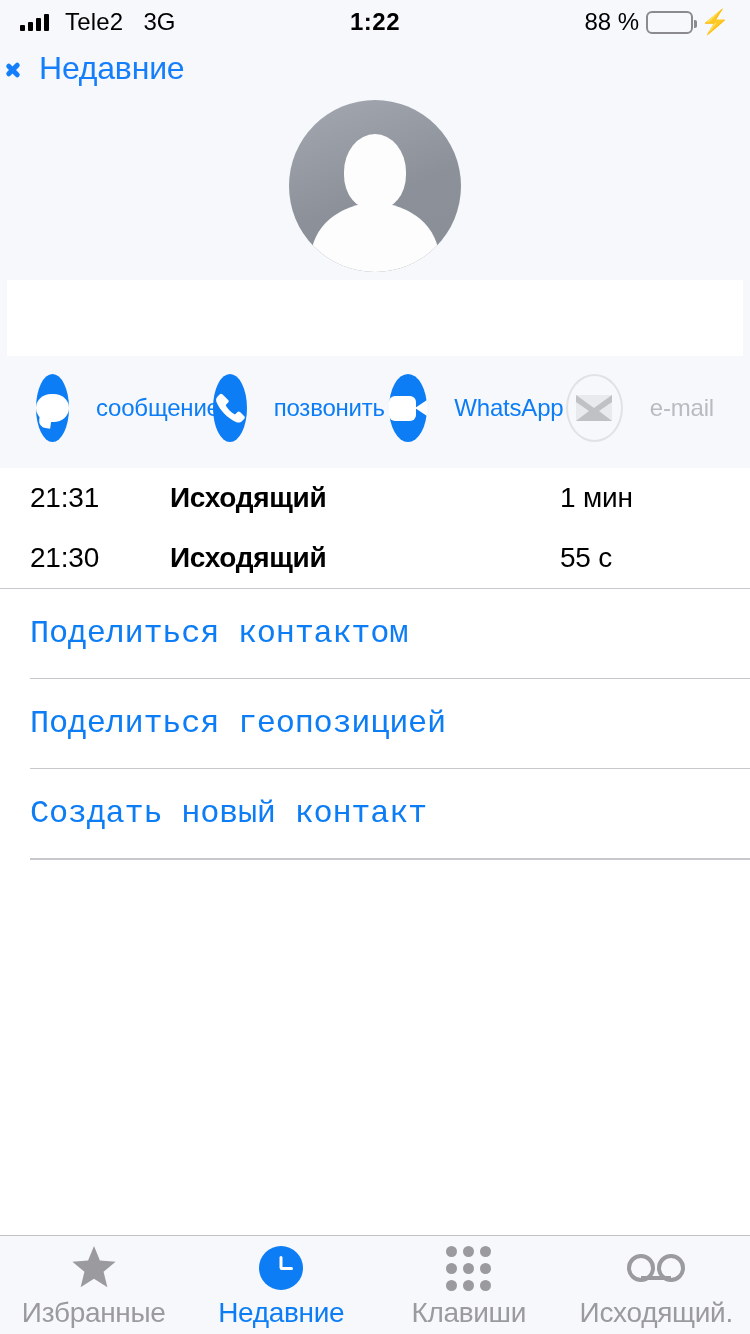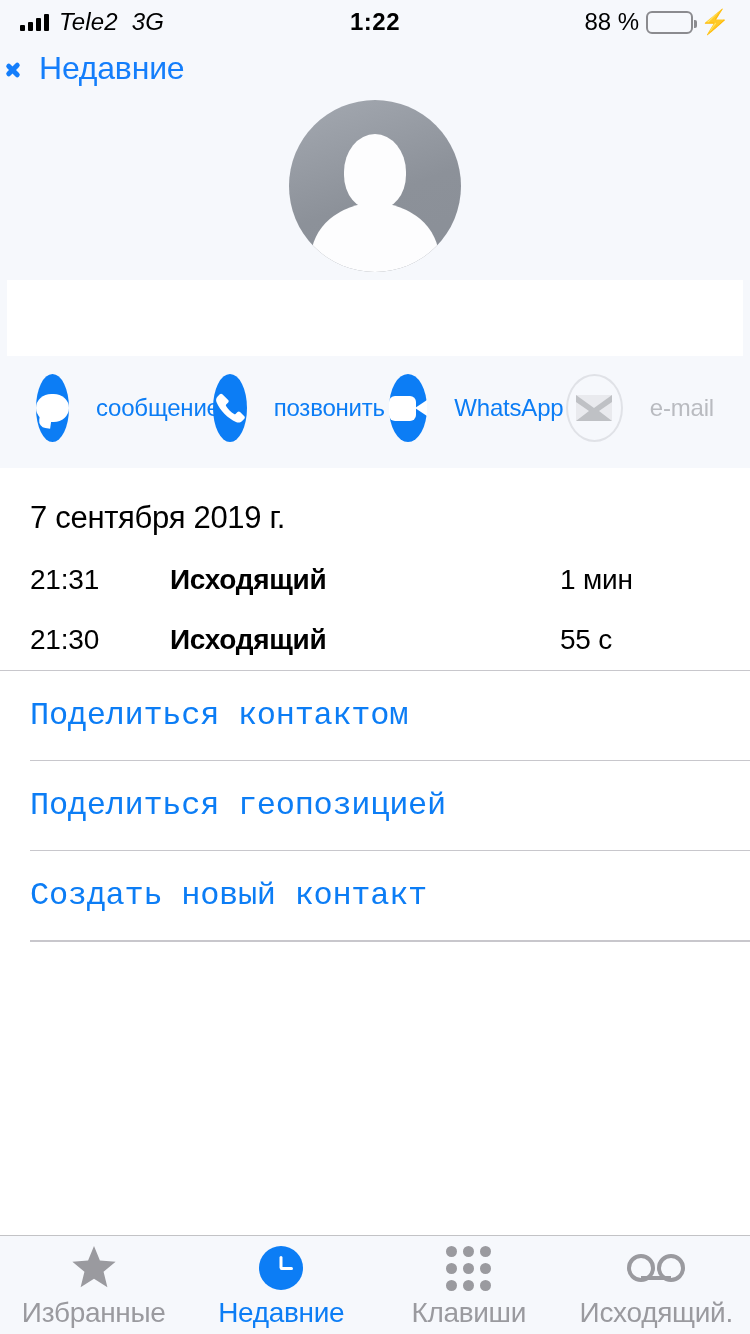--- a/index.html
+++ b/index.html
@@ -19,21 +19,21 @@
 
   
   .statusbar {
     height:44px; flex:0 0 44px;
     background:#F6F8FC;
     display:flex; align-items:center;
     position:relative;
     padding:0 20px;
     color:#000;
   }
-  .sb-left { display:flex; align-items:center; gap:10px;font-style:italic; }
+  .sb-left { display:flex; align-items:center; gap:16px; }
   .bars { display:flex; align-items:flex-end; gap:3px; height:17px; }
   .bars i { display:block; width:5px; background:#000; border-radius:1px; }
   .bars i:nth-child(1){ height:6px; }
   .bars i:nth-child(2){ height:9px; }
   .bars i:nth-child(3){ height:13px; }
   .bars i:nth-child(4){ height:17px; }
   .carrier { font-size:24px; letter-spacing:.2px; }
   .network { font-size:24px; margin-left:4px; }
   .sb-time {
     position:absolute; left:0; right:0; text-align:center;
@@ -286,21 +286,20 @@
             <path fill="#E9EAEE" d="M0 26l13-10-13-9zM36 26L23 16l13-9z"></path>
           </svg>
         </span>
         <span class="act-label disabled">e-mail</span>
       </div>
 
     </div>
   </div>
 
   <div class="history">
-    <div class="hist-date">7 сентября 2019 г.</div>
 
     <div class="call-row">
       <span class="call-time">21:31</span>
       <span class="call-type">Исходящий</span>
       <span class="call-dur">1 мин</span>
     </div>
 
     <div class="call-row">
       <span class="call-time">21:30</span>
       <span class="call-type">Исходящий</span>

